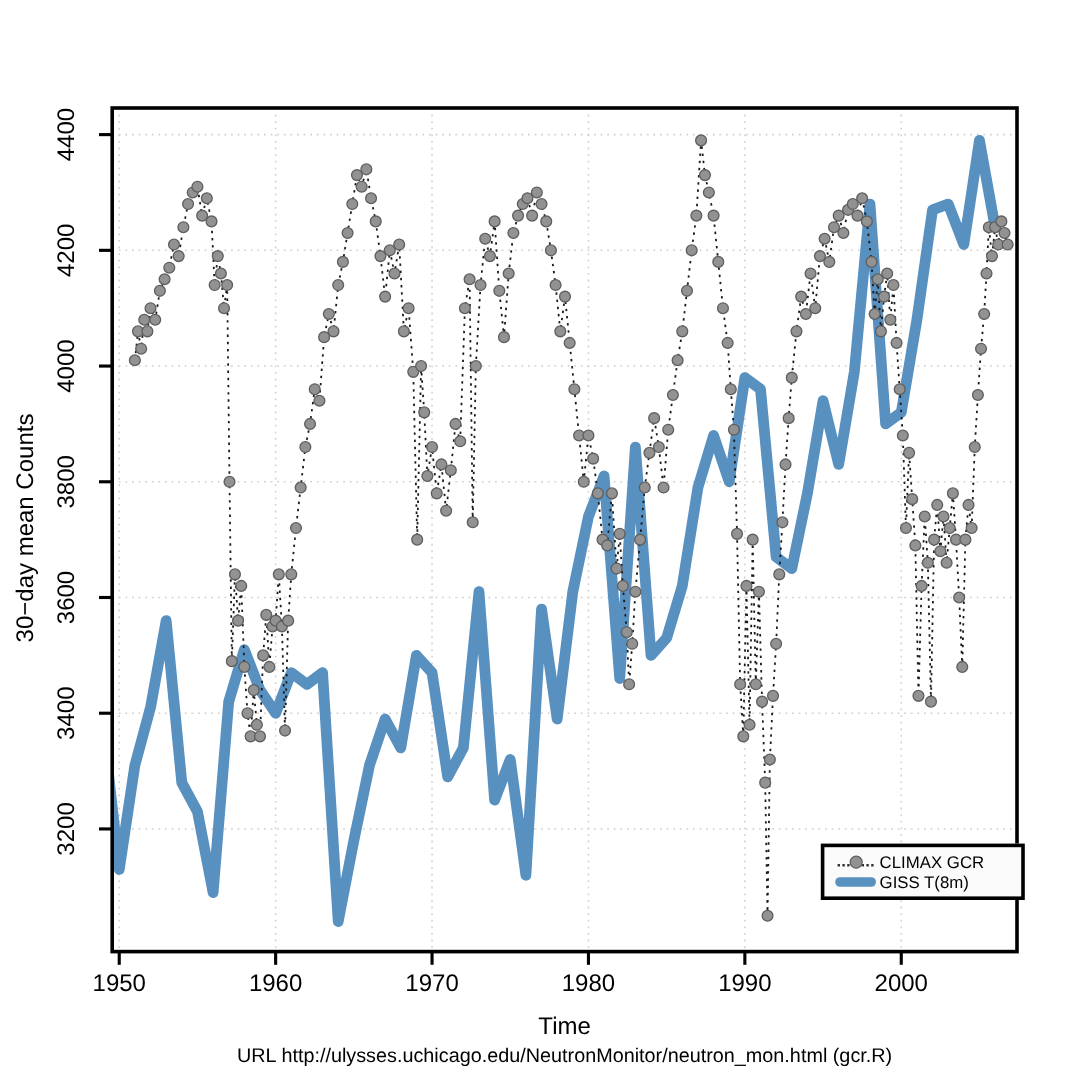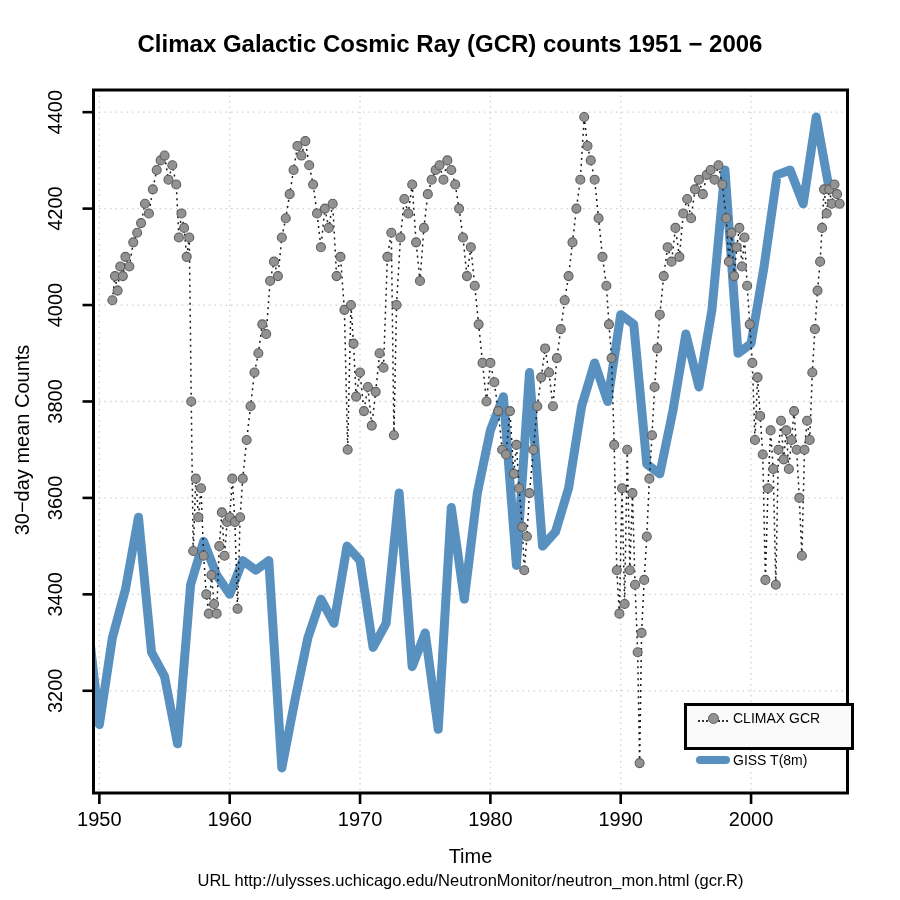--- a/index.html
+++ b/index.html
@@ -8,33 +8,32 @@
   .chart-title{position:absolute;left:0;top:30px;width:900px;text-align:center;
          font-size:24px;font-weight:bold;color:#000;letter-spacing:0px;}
   .y-title{position:absolute;left:22px;top:440px;transform:translate(-50%,-50%) rotate(-90deg);
          white-space:nowrap;font-size:20px;color:#000;}
   .x-title{position:absolute;left:0;top:845px;width:941px;text-align:center;font-size:20px;color:#000;}
   .footer{position:absolute;left:0;top:871px;width:941px;text-align:center;font-size:16.5px;color:#000;}
   svg.plot{position:absolute;left:0;top:0;}
   .legend{position:absolute;left:684px;top:703px;width:158px;height:37px;
          border:3px solid #000;background:#fbfafa;display:flex;flex-direction:column;
          justify-content:center;gap:1px;padding:2px 0 2px 6px;box-sizing:content-box;}
-  .legend-row{display:flex;align-items:center;height:16px;margin-top:25px;}
+  .legend-row{display:flex;align-items:center;height:16px;}
   .legend-sym{width:40px;display:flex;align-items:center;justify-content:center;position:relative;flex:0 0 40px;}
   .sym-dotline{width:30px;border-top:2px dotted #333;position:absolute;left:5px;top:7px;}
   .sym-dot{width:9px;height:9px;border-radius:50%;position:relative;}
   .sym-line{width:34px;height:8px;border-radius:4px;}
   .legend-label{font-size:14px;color:#000;white-space:nowrap;}
 </style>
 </head>
 <body>
 
 <div class="stage">
 
-  <div class="chart-title">Climax Galactic Cosmic Ray (GCR) counts 1951 − 2006</div>
 
   <svg class="plot" id="plot" width="900" height="900" viewBox="0 0 900 900">
       <defs>
         <clipPath id="pc">
           <rect x="93.5" y="90" width="754" height="703"></rect>
         </clipPath>
       </defs>
       <line x1="99.36516853932642" x2="99.36516853932642" y1="90" y2="793" stroke="#d5cfcf" stroke-width="1.3" stroke-dasharray="1.5 4"></line>
       <line x1="229.7022471910115" x2="229.7022471910115" y1="90" y2="793" stroke="#d5cfcf" stroke-width="1.3" stroke-dasharray="1.5 4"></line>
       <line x1="360.0393258426966" x2="360.0393258426966" y1="90" y2="793" stroke="#d5cfcf" stroke-width="1.3" stroke-dasharray="1.5 4"></line>

